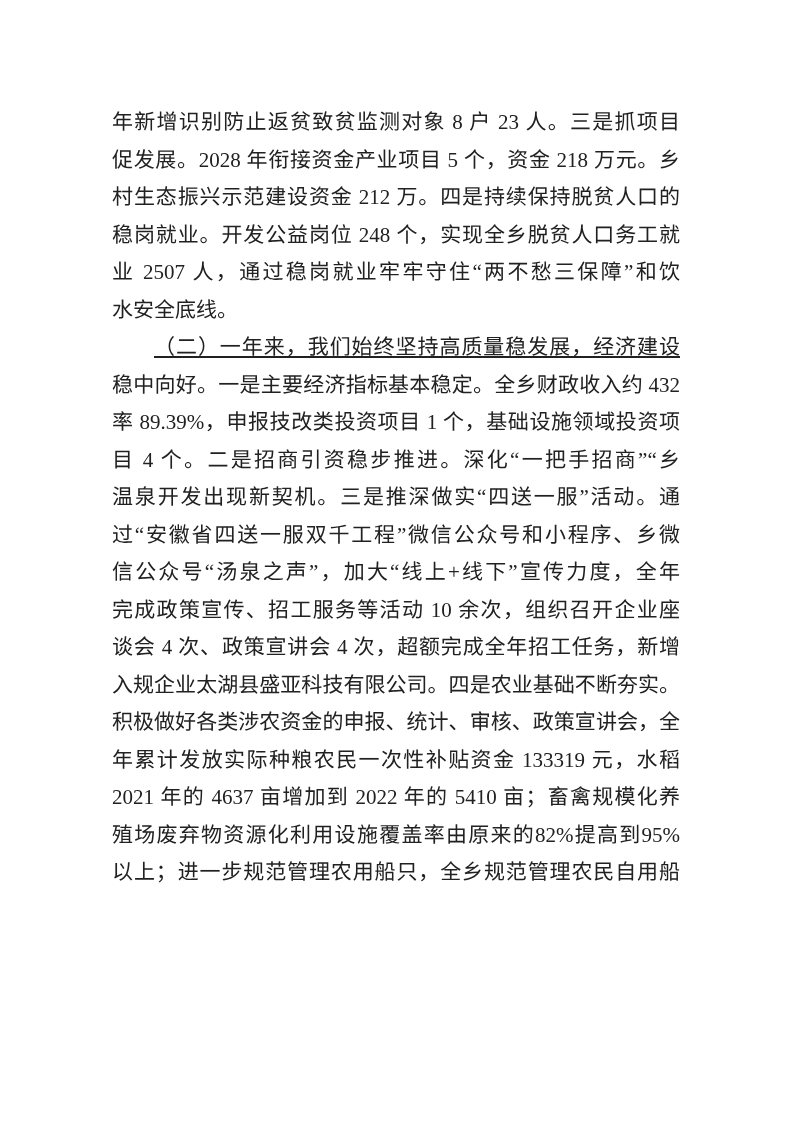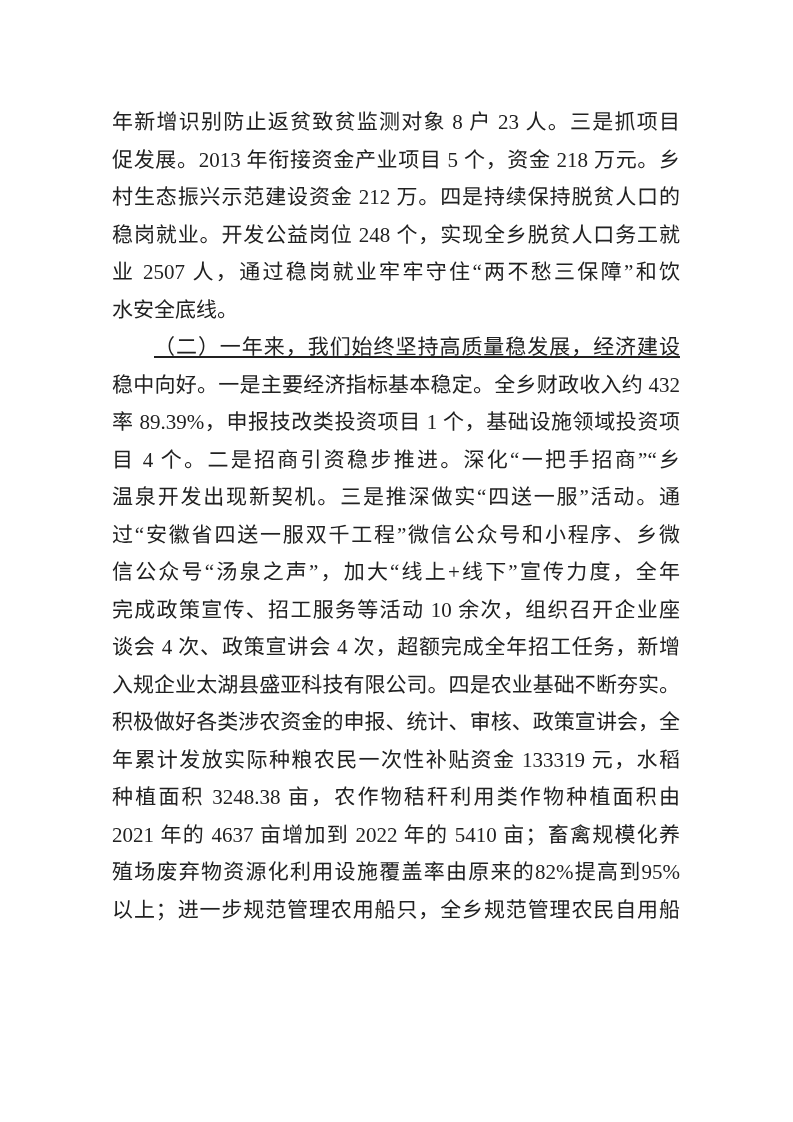--- a/index.html
+++ b/index.html
@@ -47,35 +47,34 @@
     text-indent: 2em;
     text-decoration: underline;
   }
 </style>
 </head>
 <body>
 
 <div class="page">
   <div class="textblock">
     <div class="line">年新增识别防止返贫致贫监测对象 8 户 23 人。三是抓项目</div>
-    <div class="line">促发展。2013 年衔接资金产业项目 5 个，资金 218 万元。乡</div>
+    <div class="line">促发展。2028 年衔接资金产业项目 5 个，资金 218 万元。乡</div>
     <div class="line">村生态振兴示范建设资金 212 万。四是持续保持脱贫人口的</div>
     <div class="line">稳岗就业。开发公益岗位 248 个，实现全乡脱贫人口务工就</div>
     <div class="line">业 2507 人，通过稳岗就业牢牢守住“两不愁三保障”和饮</div>
     <div class="line end">水安全底线。</div>
     <div class="line indent">（二）一年来，我们始终坚持高质量稳发展，经济建设</div>
     <div class="line">稳中向好。一是主要经济指标基本稳定。全乡财政收入约 432</div>
     <div class="line">率 89.39%，申报技改类投资项目 1 个，基础设施领域投资项</div>
     <div class="line">目 4 个。二是招商引资稳步推进。深化“一把手招商”“乡</div>
     <div class="line">温泉开发出现新契机。三是推深做实“四送一服”活动。通</div>
     <div class="line">过“安徽省四送一服双千工程”微信公众号和小程序、乡微</div>
     <div class="line">信公众号“汤泉之声”，加大“线上+线下”宣传力度，全年</div>
     <div class="line">完成政策宣传、招工服务等活动 10 余次，组织召开企业座</div>
     <div class="line">谈会 4 次、政策宣讲会 4 次，超额完成全年招工任务，新增</div>
     <div class="line">入规企业太湖县盛亚科技有限公司。四是农业基础不断夯实。</div>
     <div class="line">积极做好各类涉农资金的申报、统计、审核、政策宣讲会，全</div>
     <div class="line">年累计发放实际种粮农民一次性补贴资金 133319 元，水稻</div>
-    <div class="line">种植面积 3248.38 亩，农作物秸秆利用类作物种植面积由</div>
     <div class="line">2021 年的 4637 亩增加到 2022 年的 5410 亩；畜禽规模化养</div>
     <div class="line">殖场废弃物资源化利用设施覆盖率由原来的82%提高到95%</div>
     <div class="line">以上；进一步规范管理农用船只，全乡规范管理农民自用船</div>
   </div>
 </div>
 
 </body></html>

